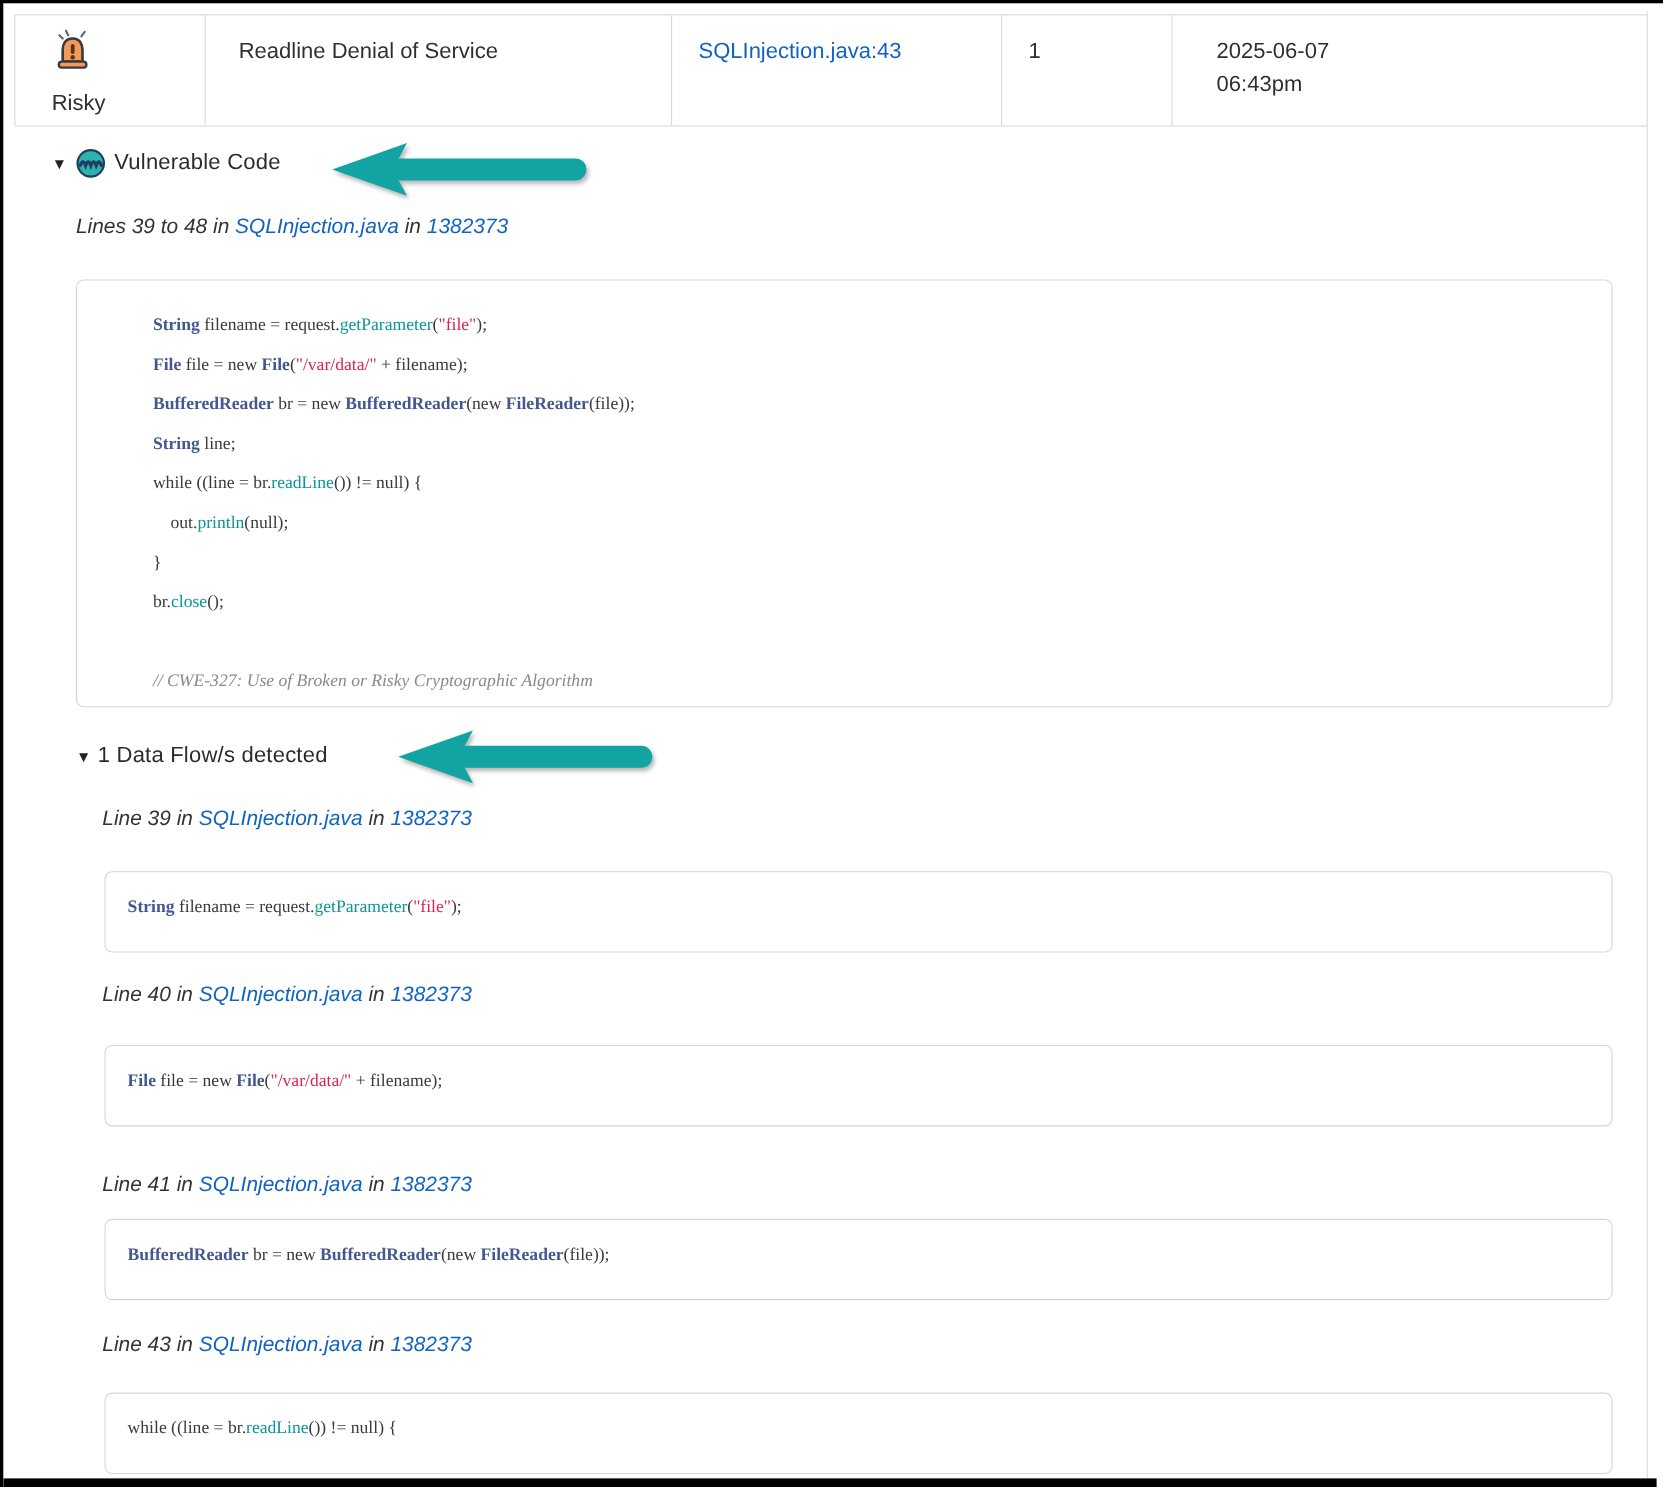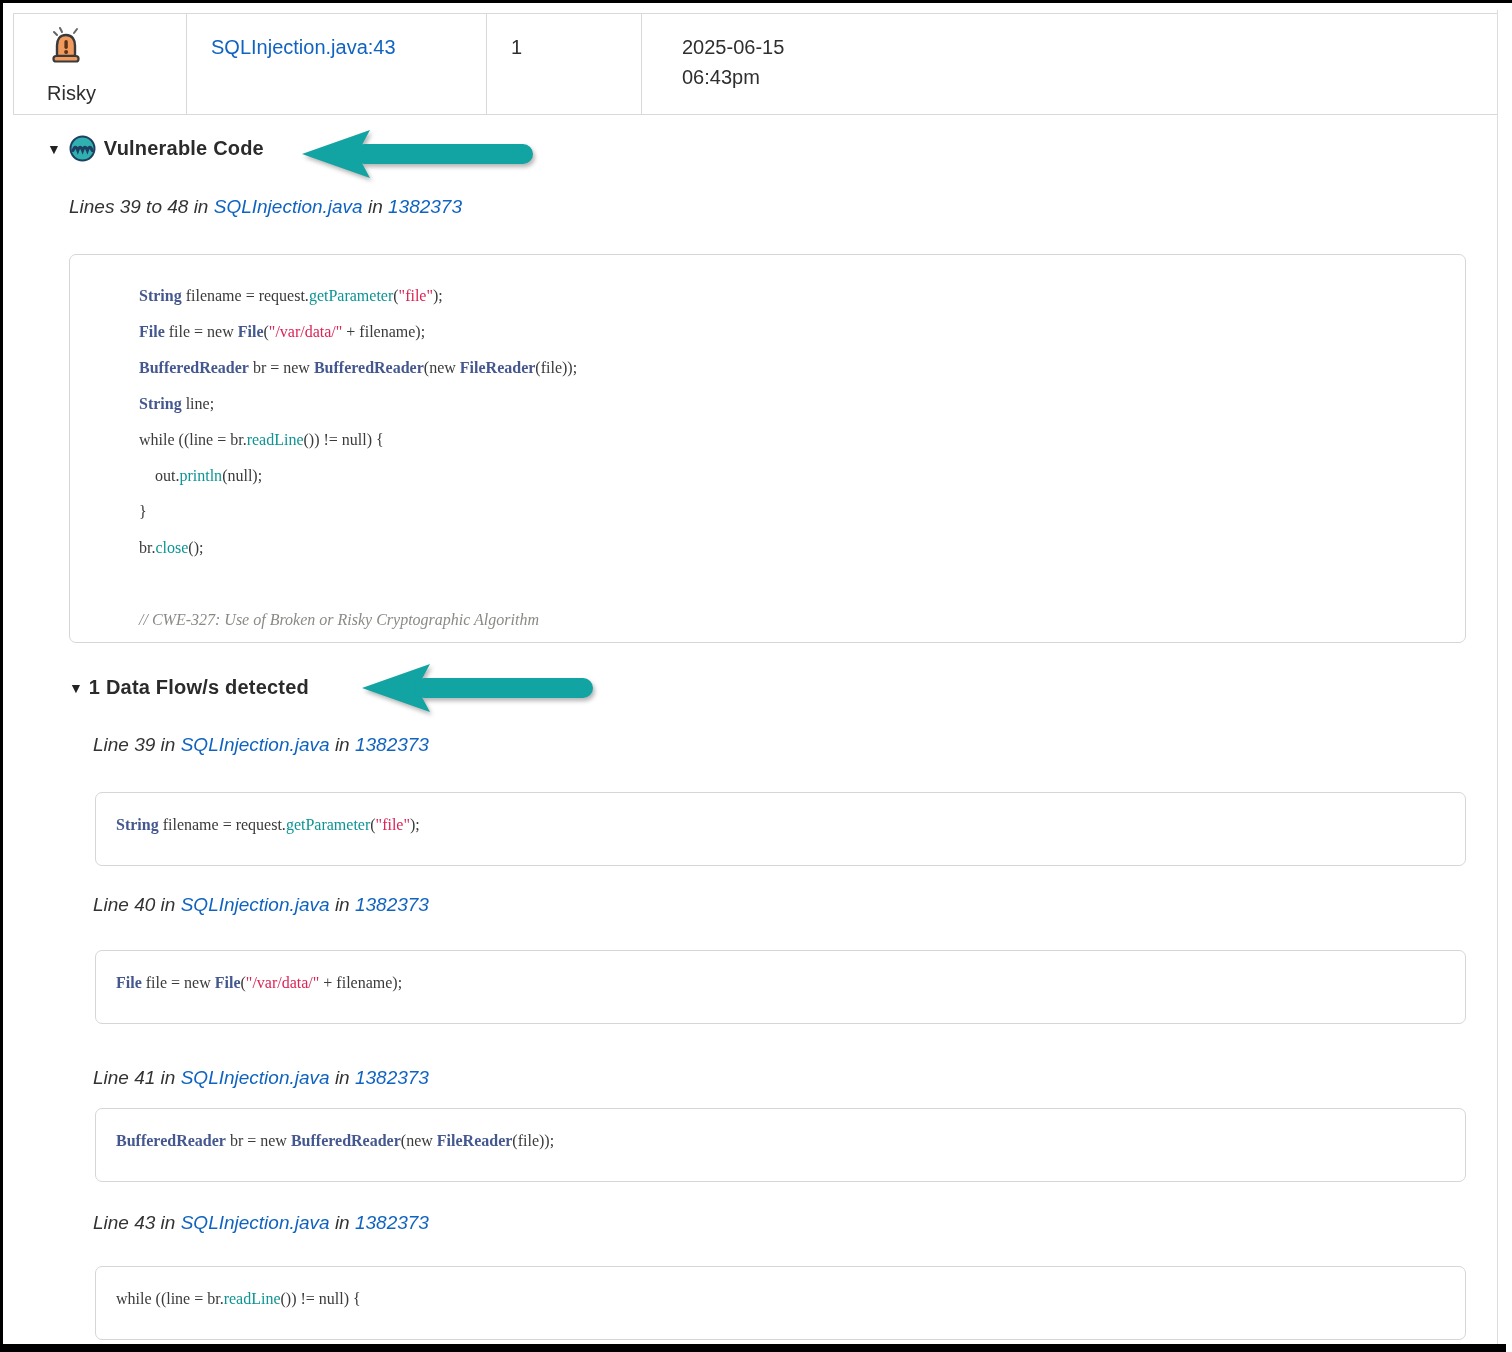--- a/index.html
+++ b/index.html
@@ -28,21 +28,21 @@
   .c-count { width:155px; padding-left:24px; }
   .c-date { width:280px; padding-left:40px; }
   .sev-label { margin-top:4px; font-size:20px; }
   .wrap-narrow { width:64px; }
   .wrap-date { width:140px; }
   a.lnk { color:#1063c0; text-decoration:none; cursor:pointer; }
 
   
   .sec-head { position:absolute; display:flex; align-items:center; gap:8px; }
   .tri { font-size:14px; color:#222; cursor:pointer; line-height:1; }
-  .sec-title { font-size:20px; font-weight:bold; color:#2b2b2b; letter-spacing:.2px; }
+  .sec-title { font-size:20px; font-weight:normal; color:#2b2b2b; letter-spacing:.2px; }
   .sec1 { left:44px; top:132px; }
   .sec2 { left:66px; top:673px; }
   .sec2 .sec-title { margin-left:-2px; }
 
   .arrow { position:absolute; filter:drop-shadow(2px 3px 2px rgba(70,70,70,.4)); }
   .arrow1 { left:297px; top:124px; }
   .arrow2 { left:357px; top:658px; }
 
   
   .meta { position:absolute; font-style:italic; font-size:19px; color:#333; }
@@ -75,28 +75,31 @@
         <svg width="38" height="40" viewBox="0 0 38 40">
           <path d="M7 6 L10 9 M13 2 L15 6 M30 3 L27 7" stroke="#666" stroke-width="2" fill="none" stroke-linecap="round"></path>
           <path d="M19 9 C12.5 9 10 14 10 19.5 L10 30 L28 30 L28 19.5 C28 14 25.5 9 19 9 Z" fill="#f09a5e" stroke="#3a3a3a" stroke-width="2.4"></path>
           <rect x="6.5" y="30" width="25" height="5.5" rx="2.6" fill="#f09a5e" stroke="#3a3a3a" stroke-width="2.2"></rect>
           <rect x="17.4" y="14" width="3.4" height="9" rx="1.7" fill="#5a3317"></rect>
           <circle cx="19.1" cy="26" r="2" fill="#5a3317"></circle>
         </svg>
       </span>
       <div class="sev-label">Risky</div>
     </div>
+    <div class="cell c-title">
+      <span>Readline Denial of Service</span>
+    </div>
     <div class="cell c-loc">
       <a class="lnk">SQLInjection.java:43</a>
     </div>
     <div class="cell c-count">
       <span>1</span>
     </div>
     <div class="cell c-date">
-      <div class="wrap-date">2025-06-15 06:43pm</div>
+      <div class="wrap-date">2025-06-07 06:43pm</div>
     </div>
   </div>
 
   <div class="sec-head sec1">
     <span class="tri">▼</span>
     <span style="display:inline-flex;">
       <svg width="27" height="27" viewBox="0 0 27 27">
         <circle cx="13.5" cy="13.5" r="12" fill="#2fb2af" stroke="#1e3f63" stroke-width="2"></circle>
         <path d="M4 15.5 q2.4-6.5 4.8 0 q2.4-6.5 4.8 0 q2.4-6.5 4.8 0 q2.4-6.5 4.8 0" fill="none" stroke="#1e3f63" stroke-width="3" stroke-linecap="round"></path>
       </svg>

